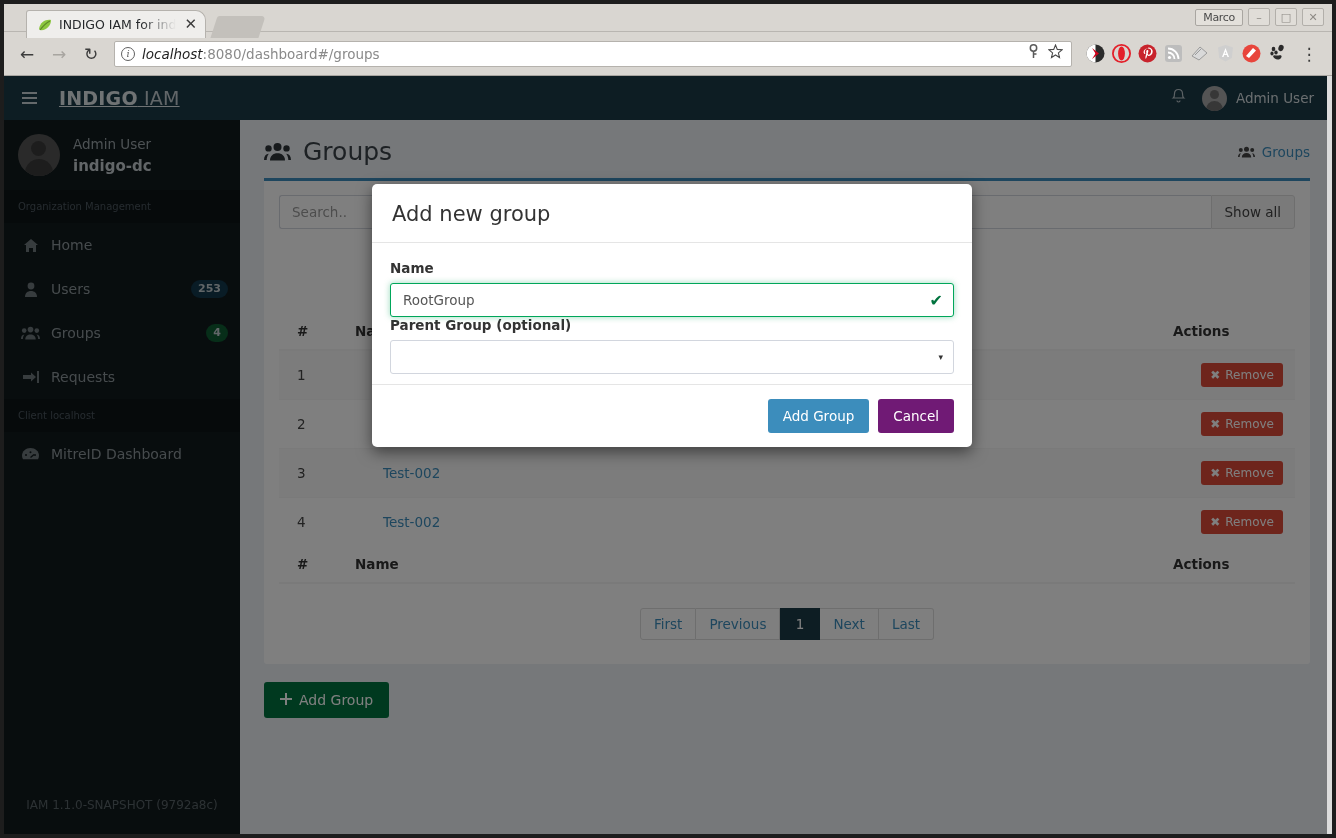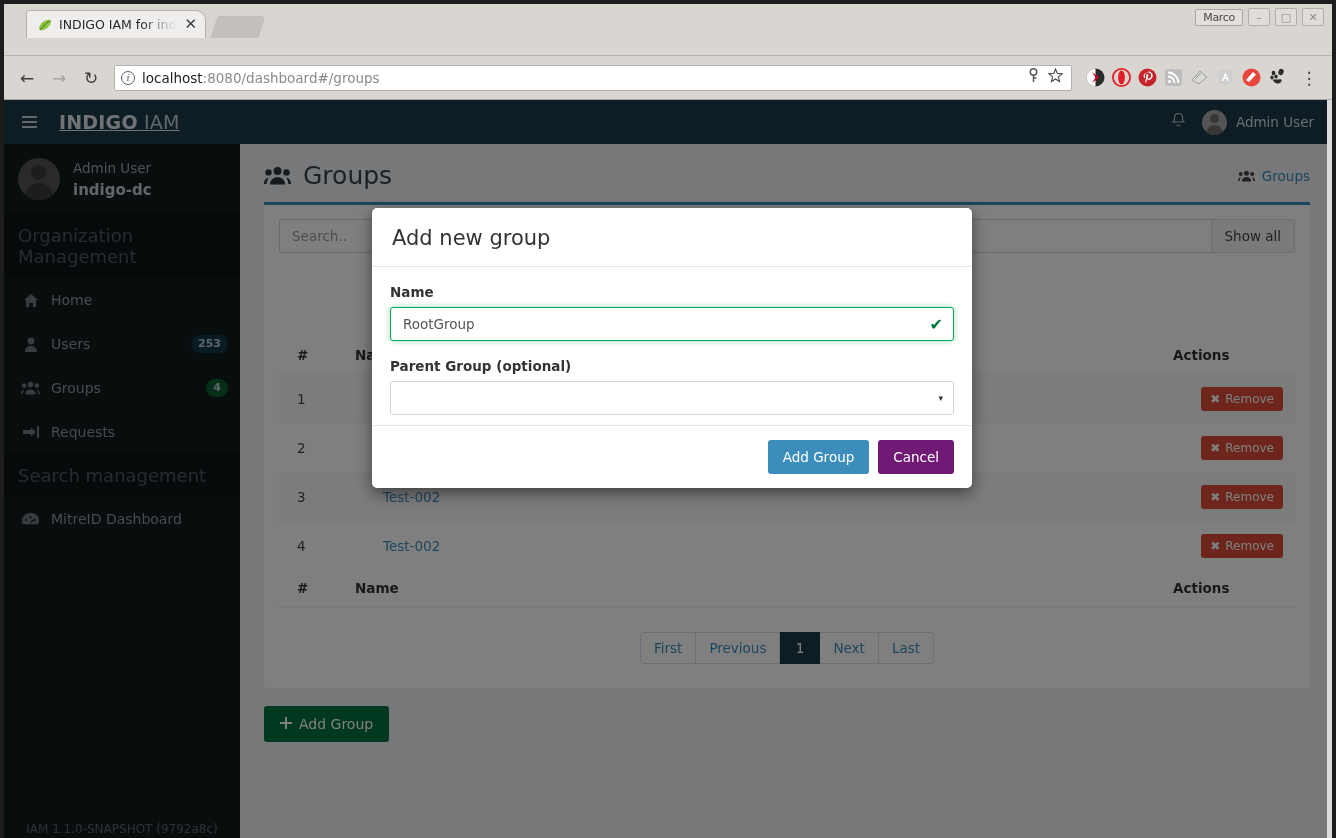--- a/index.html
+++ b/index.html
@@ -11,21 +11,21 @@
   }
   .window {
     position: absolute; inset: 0;
     background: #d6d3ce;
     border: 4px solid #1d1d1d;
   }
 
   
   .titlebar {
     position: relative;
-    height: 52px;
+    height: 28px;
     background: #d9d6d1;
     border-bottom: 1px solid #b9b6b1;
   }
   .tab {
     position: absolute; left: 22px; top: 6px;
     width: 180px; height: 28px;
     background: #efeeec;
     border: 1px solid #b5b2ad;
     border-bottom: none;
     border-radius: 3px 10px 0 0;
@@ -109,21 +109,21 @@
     width: 14px; height: 14px;
     border: 1.3px solid #5f5f5f;
     border-radius: 50%;
     color: #5f5f5f;
     font-size: 10px; font-style: italic;
     display: flex; align-items: center; justify-content: center;
     font-family: "DejaVu Serif", serif;
     flex: 0 0 14px;
   }
   .url { font-size: 13.5px; color: #8a8a8a; white-space: nowrap; }
-  .url b { color: #1f1f1f; font-weight: normal; }
+  .url b { color: #1f1f1f; font-weight: normal; font-style: italic; }
   .omni-right { margin-left: auto; display: flex; align-items: center; gap: 8px; padding-right: 2px; }
   .ext-strip { display: flex; align-items: center; gap: 7px; padding-left: 6px; }
   .ext { width: 19px; height: 19px; border-radius: 50%; display: block; }
 
   
   .viewport {
     position: relative;
     height: 758px;
     background: #ecf0f5;
     overflow: hidden;
@@ -202,21 +202,21 @@
   }
   .avatar-lg::after {
     content: ""; position: absolute;
     width: 28px; height: 18px; border-radius: 14px 14px 0 0;
     background: #3b3b3b; left: 7px; top: 25px;
   }
   .sb-user-info { display: flex; flex-direction: column; gap: 5px; }
   .sb-user-name { font-size: 13.5px; color: #9aa4a8; }
   .sb-user-org { font-size: 15px; color: #c5ccd0; font-weight: bold; }
   .sb-header {
-    font-size: 18px; color: #4c5860;
+    font-size: 10px; color: #4c5860;
     padding: 11px 0 11px 14px;
     background: #0d1416;
   }
   .sb-item {
     display: flex; align-items: center;
     height: 44px; padding: 0 12px 0 14px;
     gap: 11px; cursor: pointer;
     color: #8d979b;
     font-size: 14px;
     border-left: 3px solid transparent;
@@ -375,21 +375,21 @@
     padding: 18px 20px 16px 20px;
     border-bottom: 1px solid #e5e5e5;
   }
   .modal-title { font-size: 21px; color: #333; font-weight: normal; }
   .modal-body { padding: 17px 18px 10px 18px; }
   .form-label {
     display: block;
     font-size: 13.5px; font-weight: bold; color: #333;
     margin-bottom: 7px;
   }
-  .input-wrap { position: relative; margin-bottom: 17px; }
+  .input-wrap { position: relative; }
   .form-input {
     width: 100%;
     height: 34px;
     border: 1px solid #00a65a;
     border-radius: 3px;
     padding: 0 34px 0 12px;
     font-size: 13.5px;
     color: #555;
     outline: none;
     font-family: inherit;
@@ -615,21 +615,21 @@
         <div class="sb-item">
           <span class="ico">
             <svg width="16" height="14" viewBox="0 0 16 14">
                 <path d="M0 5 H8 V2.5 L13 7 L8 11.5 V9 H0 Z" fill="#6f797d"></path>
                 <rect x="14" y="1" width="2" height="12" fill="#6f797d"></rect>
               </svg>
           </span>
           <span class="sb-label">Requests</span>
         </div>
 
-        <div class="sb-header">Search management</div>
+        <div class="sb-header">Client localhost</div>
 
         <div class="sb-item">
           <span class="ico">
             <svg width="17" height="14" viewBox="0 0 17 14">
                 <path d="M8.5 1 C3.8 1 0 4.4 0 8.6 c0 1.3 .4 2.6 1 3.6 h15 c .6 -1 1 -2.3 1 -3.6 C17 4.4 13.2 1 8.5 1 z" fill="#6f797d"></path>
                 <circle cx="4" cy="8" r="1" fill="#111a1d"></circle>
                 <circle cx="8.5" cy="5.2" r="1" fill="#111a1d"></circle>
                 <circle cx="13" cy="8" r="1" fill="#111a1d"></circle>
                 <path d="M8.5 10.5 L12 7.5" stroke="#111a1d" stroke-width="1.4"></path>
               </svg>

